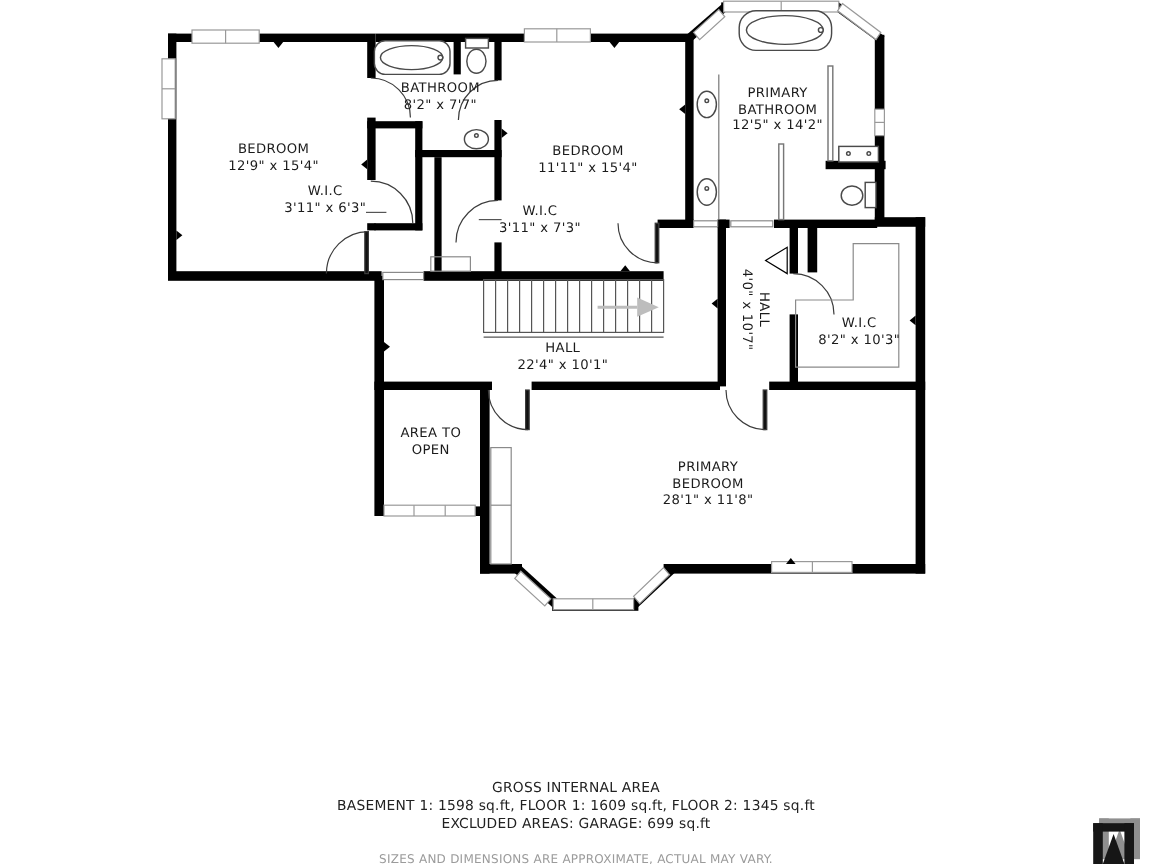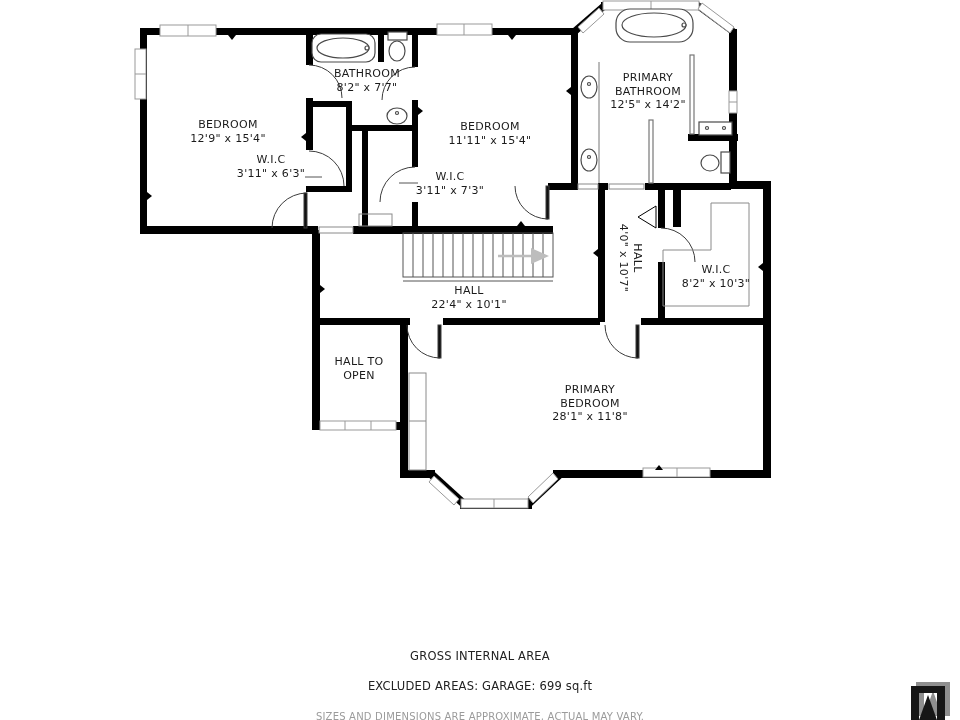--- a/index.html
+++ b/index.html
@@ -226,30 +226,31 @@
 </div>
 <div class="room-label" style="left:716px;top:276px">
   <div>W.I.C</div>
   <div>8'2" x 10'3"</div>
 </div>
 <div class="room-label" style="left:469px;top:297px">
   <div>HALL</div>
   <div>22'4" x 10'1"</div>
 </div>
 <div class="room-label" style="left:359px;top:368px">
-  <div>HALL TO</div>
+  <div>AREA TO</div>
   <div>OPEN</div>
 </div>
 <div class="room-label" style="left:590px;top:403px">
   <div>PRIMARY</div>
   <div>BEDROOM</div>
   <div>28'1" x 11'8"</div>
 </div>
 
 <div class="footer-line" style="top:649px">GROSS INTERNAL AREA</div>
+<div class="footer-line" style="top:664px">BASEMENT 1: 1598 sq.ft, FLOOR 1: 1609 sq.ft, FLOOR 2: 1345 sq.ft</div>
 <div class="footer-line" style="top:679px">EXCLUDED AREAS: GARAGE: 699 sq.ft</div>
 <div class="footer-line small" style="top:710px">SIZES AND DIMENSIONS ARE APPROXIMATE, ACTUAL MAY VARY.</div>
 
 <svg id="brand-logo" viewBox="0 0 46 46">
   <g fill="#8f8f8f" transform="translate(6,2)">
     <rect x="2" y="6" width="34" height="7"></rect>
     <rect x="2" y="6" width="8" height="34"></rect>
     <rect x="28" y="6" width="8" height="34"></rect>
     <polygon points="10,40 19,15 28,40"></polygon>
   </g>

